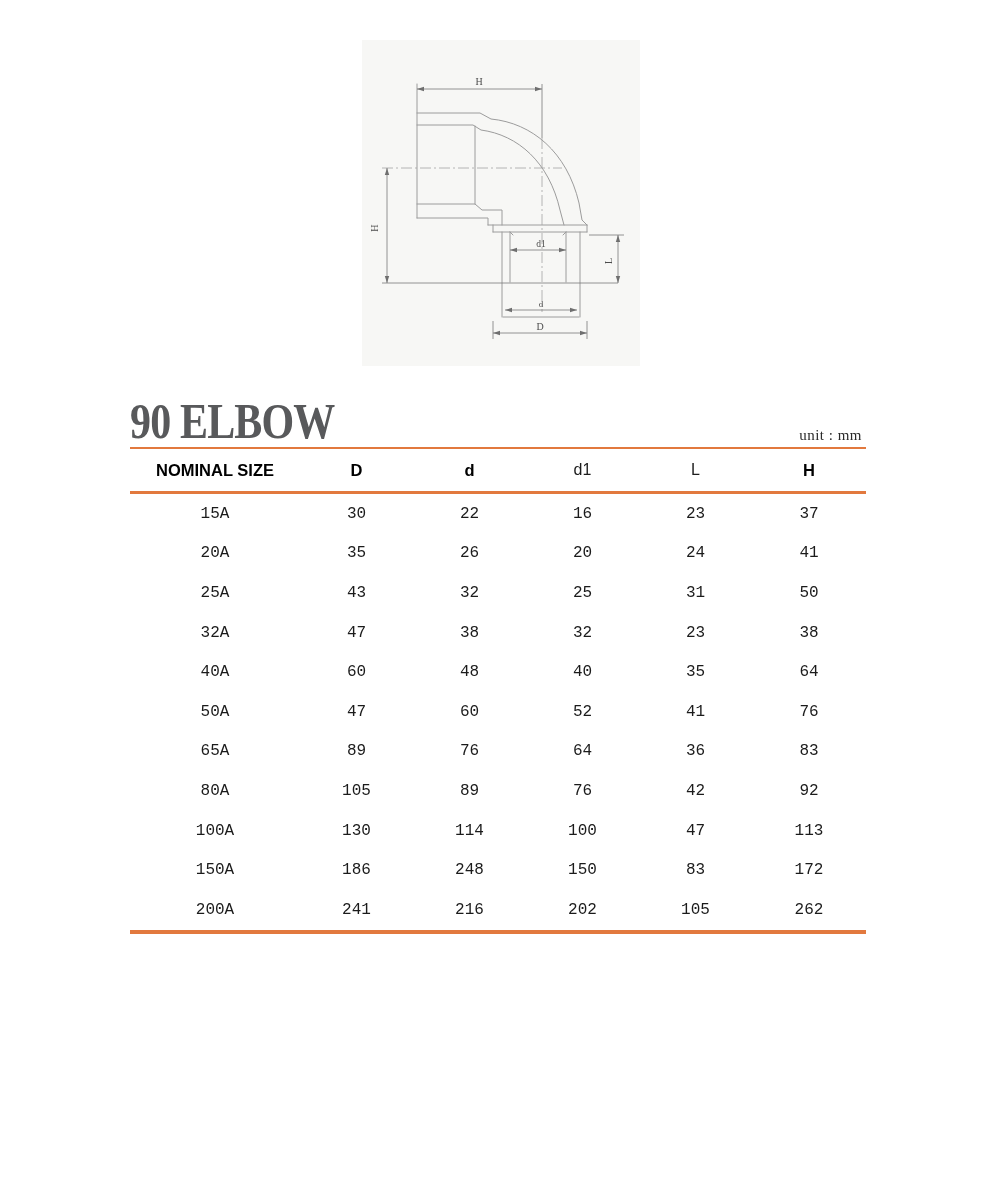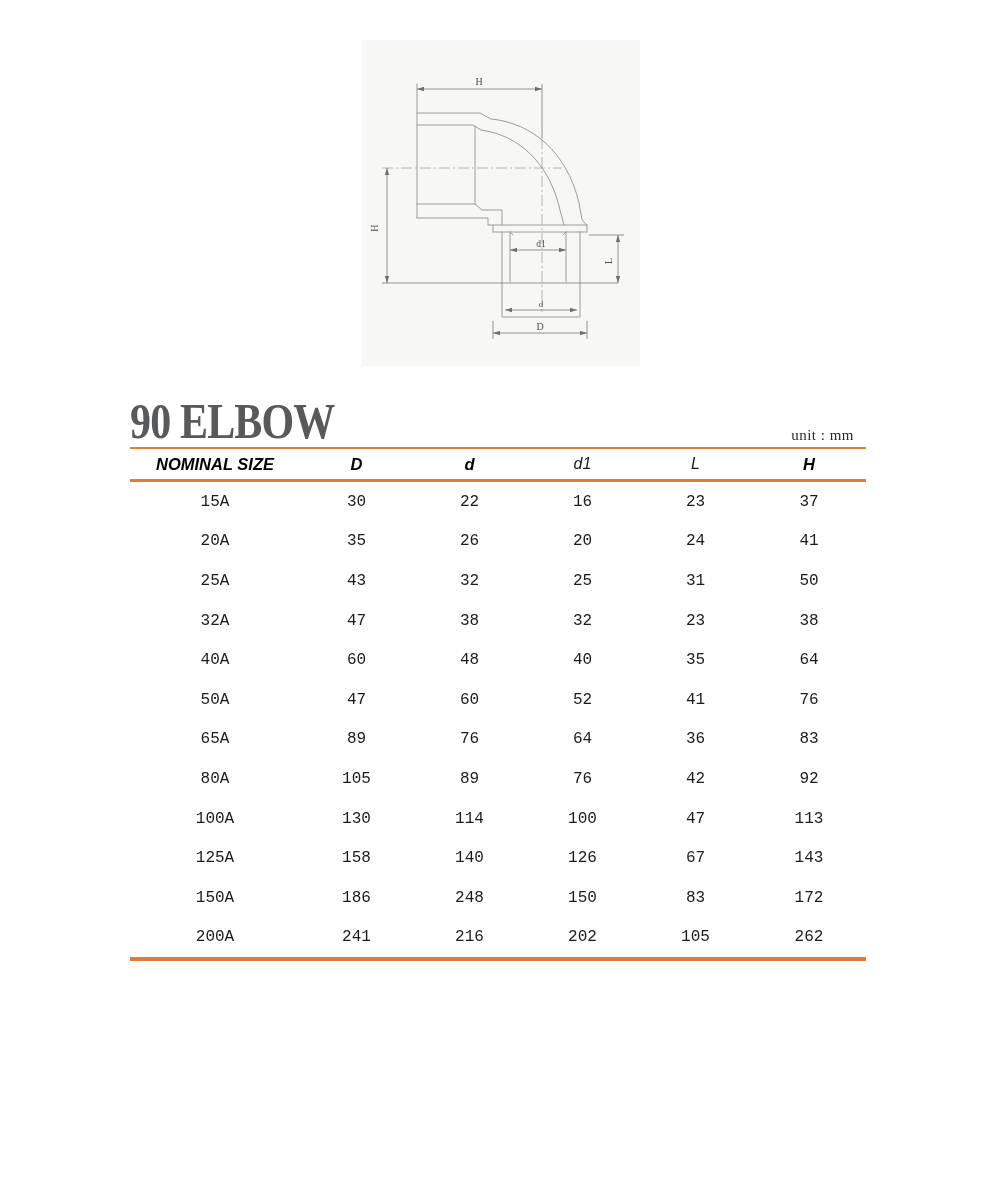--- a/index.html
+++ b/index.html
@@ -12,29 +12,29 @@
 
   
   .content{position:absolute;left:130px;top:396px;width:736px;}
   .title-row{position:relative;height:50px;font-family:Liberation Serif, serif;}
   .page-title{
     margin:0;font-size:50px;line-height:50px;font-weight:700;color:#58595b;
     letter-spacing:-1px;transform:scaleX(0.84);transform-origin:left bottom;
     white-space:nowrap;
   }
   .unit-label{
-    position:absolute;right:12px;bottom:2px;font-size:15px;color:#2a2a2a;letter-spacing:0.5px;
+    position:absolute;right:4px;bottom:2px;font-size:15px;color:#2a2a2a;letter-spacing:0.5px;
   }
   .rule{width:736px;background:#e2793e;}
   .rule.thin{height:2px;margin-top:1px;}
   .rule.mid{height:3px;}
   .rule.thick{height:4px;}
 
   .thead,.trow{display:grid;grid-template-columns:170px 113px 113px 113px 113px 114px;}
-  .thead{height:30px;align-items:center;font-style:italic;}
+  .thead{height:42px;align-items:center;}
   .hcell{text-align:center;font-size:16px;color:#1c1c1c;font-weight:400;}
   .hcell.bold{font-weight:700;font-size:16.5px;color:#000;}
   .tbody{display:block;font-family:Liberation Mono, monospace;}
   .trow{height:39.6px;align-items:center;}
   .tcell{text-align:center;font-size:16px;color:#1b1b1b;}
 </style>
 </head>
 <body>
 
 <div class="page">
@@ -182,28 +182,20 @@
         </div>
         <div class="trow">
           <div class="tcell">100A</div>
           <div class="tcell">130</div>
           <div class="tcell">114</div>
           <div class="tcell">100</div>
           <div class="tcell">47</div>
           <div class="tcell">113</div>
         </div>
         <div class="trow">
-          <div class="tcell">125A</div>
-          <div class="tcell">158</div>
-          <div class="tcell">140</div>
-          <div class="tcell">126</div>
-          <div class="tcell">67</div>
-          <div class="tcell">143</div>
-        </div>
-        <div class="trow">
           <div class="tcell">150A</div>
           <div class="tcell">186</div>
           <div class="tcell">248</div>
           <div class="tcell">150</div>
           <div class="tcell">83</div>
           <div class="tcell">172</div>
         </div>
         <div class="trow">
           <div class="tcell">200A</div>
           <div class="tcell">241</div>

